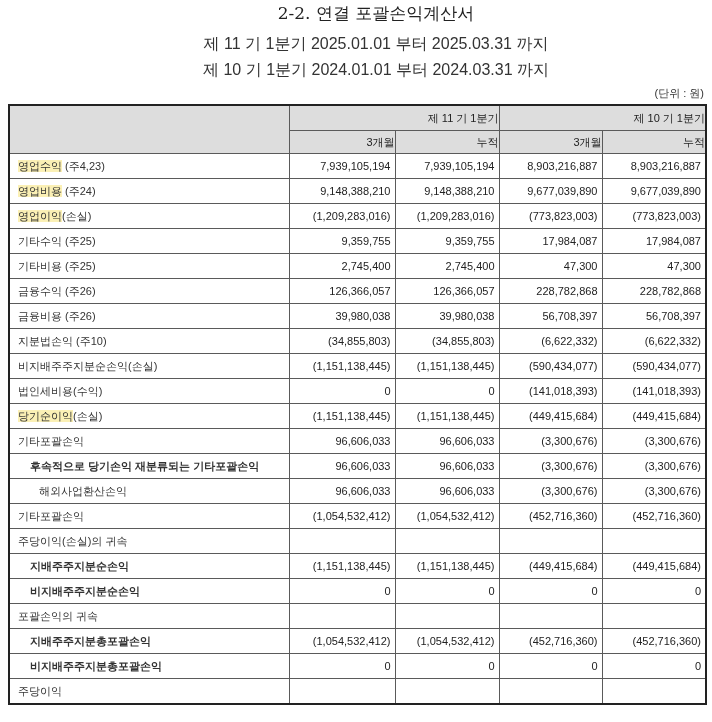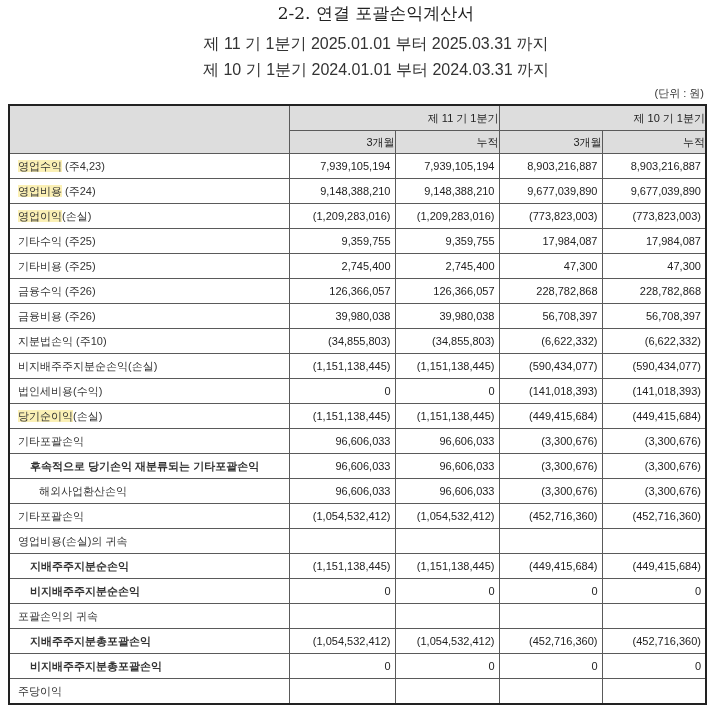--- a/index.html
+++ b/index.html
@@ -187,21 +187,21 @@
         <td class="val">(3,300,676)</td>
       </tr>
       <tr>
         <td class="label"><span class="hl"></span><span>기타포괄손익</span></td>
         <td class="val">(1,054,532,412)</td>
         <td class="val">(1,054,532,412)</td>
         <td class="val">(452,716,360)</td>
         <td class="val">(452,716,360)</td>
       </tr>
       <tr>
-        <td class="label"><span class="hl"></span><span>영업비용(손실)의 귀속</span></td>
+        <td class="label"><span class="hl"></span><span>주당이익(손실)의 귀속</span></td>
         <td class="val"></td>
         <td class="val"></td>
         <td class="val"></td>
         <td class="val"></td>
       </tr>
       <tr>
         <td class="label ind1"><span class="hl"></span><span>지배주주지분순손익</span></td>
         <td class="val">(1,151,138,445)</td>
         <td class="val">(1,151,138,445)</td>
         <td class="val">(449,415,684)</td>

